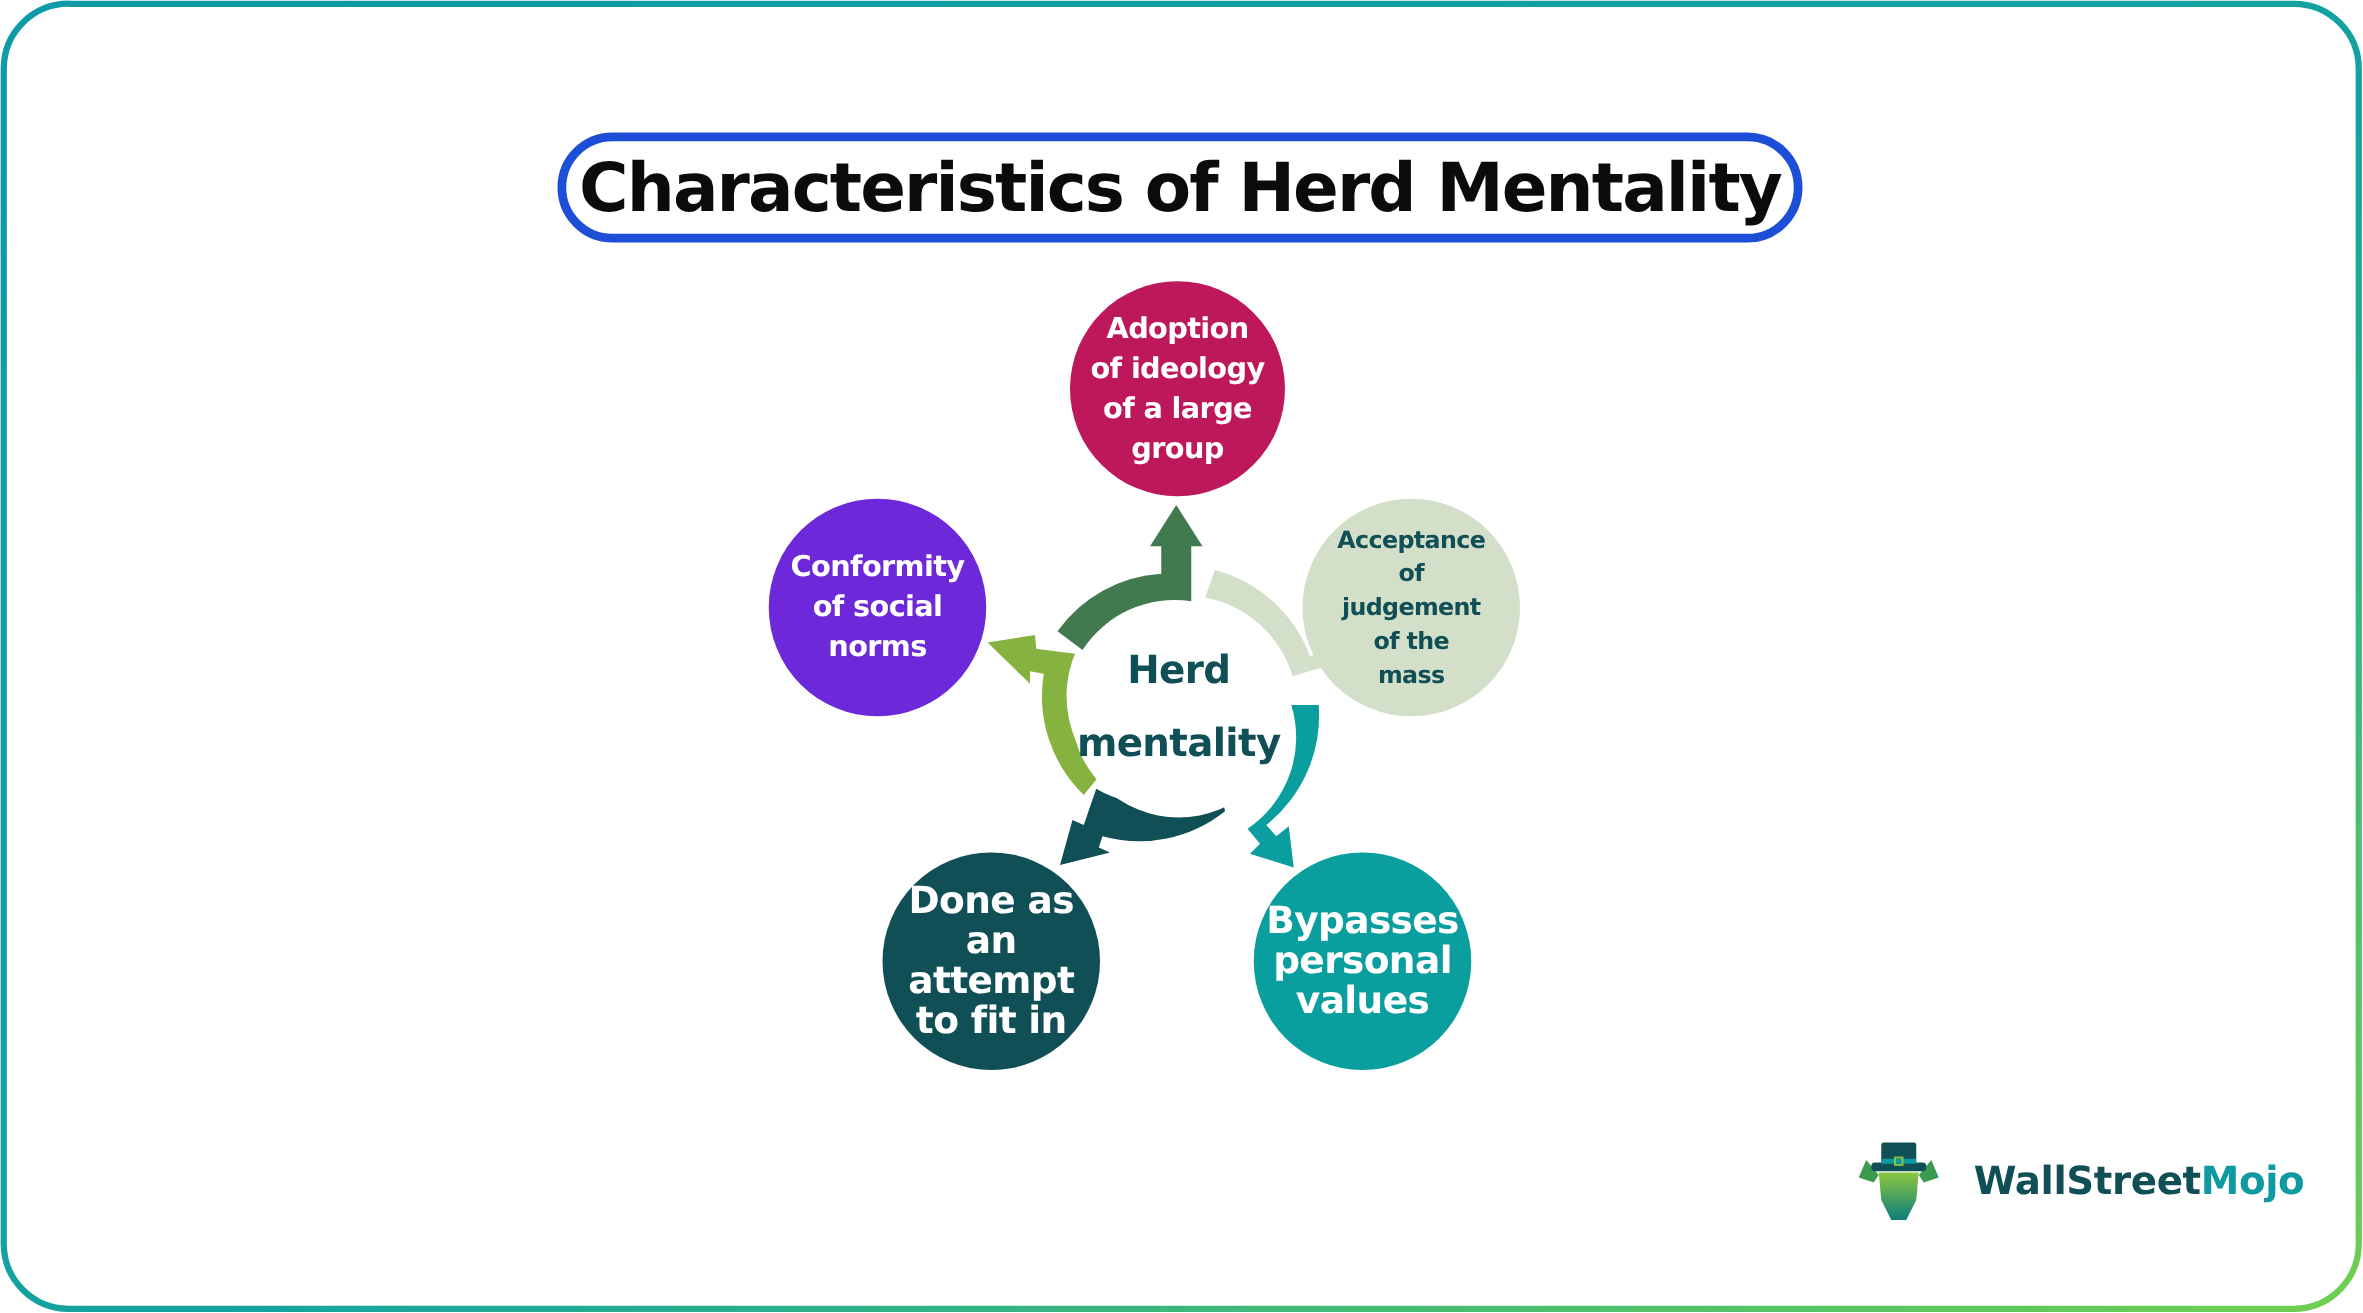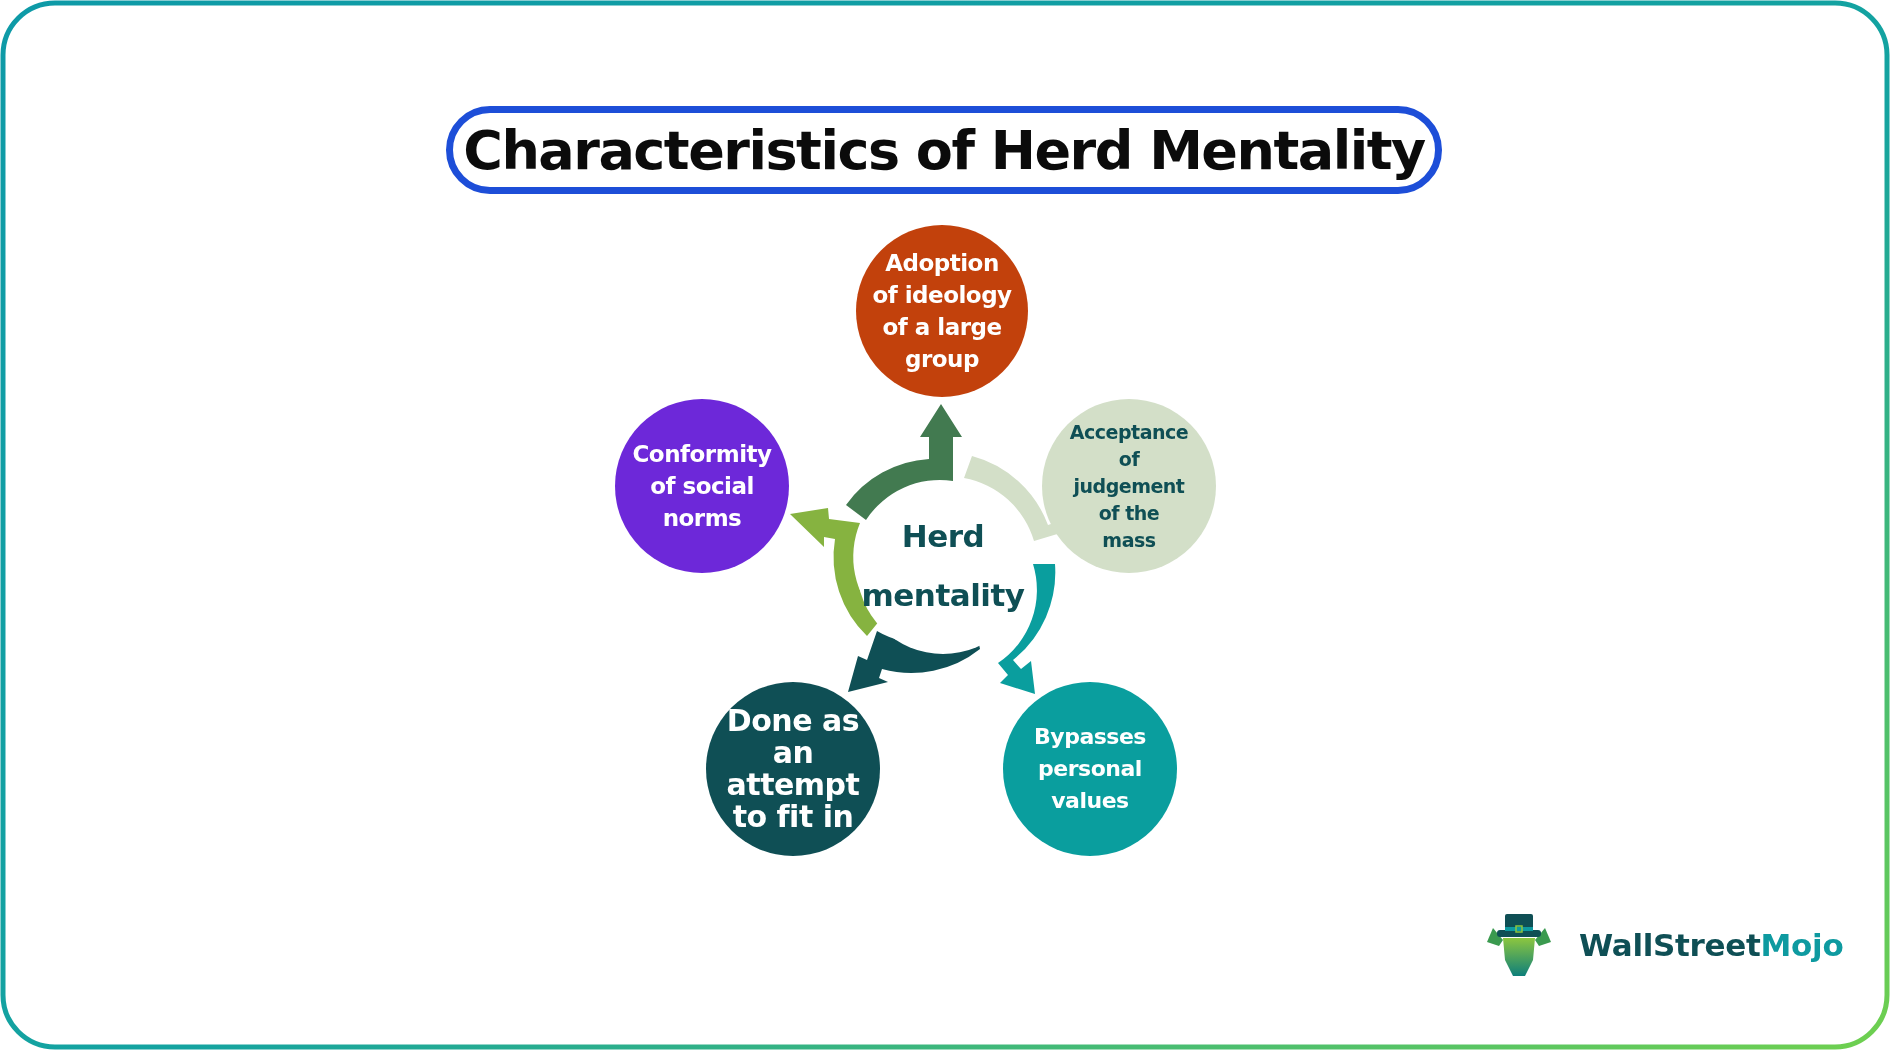--- a/index.html
+++ b/index.html
@@ -59,34 +59,34 @@
   <path fill="#0f4f55" d="M 980 649 A 110 110 0 0 1 882 669 L 879 678 L 888 682 L 848 692 L 858 656 L 867 660 L 877 631 A 88 88 0 0 0 975 625 Z"></path>
 
   <path fill="#86b340" d="M 867 636 A 110 110 0 0 1 835 539 L 824 537 L 824 547 L 790 514 L 828 508 L 829 519 L 860 523 A 88 88 0 0 0 880 620 Z"></path>
 
   <circle cx="943" cy="568" r="86" fill="#ffffff"></circle>
 </svg>
 
 <div class="center-label">Herd
 mentality</div>
 
-<div class="node" style="left:856px; top:225px; width:172px; height:172px; background:#c2410c; color:#ffffff; font-size:23px; line-height:32px;">
+<div class="node" style="left:856px; top:225px; width:172px; height:172px; background:#be185d; color:#ffffff; font-size:23px; line-height:32px;">
   <span>Adoption
 of ideology
 of a large
 group</span>
 </div>
 <div class="node" style="left:1042px; top:399px; width:174px; height:174px; background:#d3dfc8; color:#0f4f55; font-size:19px; line-height:27px;">
   <span>Acceptance
 of
 judgement
 of the
 mass</span>
 </div>
-<div class="node" style="left:1003px; top:682px; width:174px; height:174px; background:#0a9e9e; color:#ffffff; font-size:22px; line-height:32px;">
+<div class="node" style="left:1003px; top:682px; width:174px; height:174px; background:#0a9e9e; color:#ffffff; font-size:30px; line-height:32px;">
   <span>Bypasses
 personal
 values</span>
 </div>
 <div class="node" style="left:706px; top:682px; width:174px; height:174px; background:#0f4f55; color:#ffffff; font-size:30px; line-height:32px;">
   <span>Done as
 an attempt
 to fit in</span>
 </div>
 <div class="node" style="left:615px; top:399px; width:174px; height:174px; background:#6d28d9; color:#ffffff; font-size:23px; line-height:32px;">

